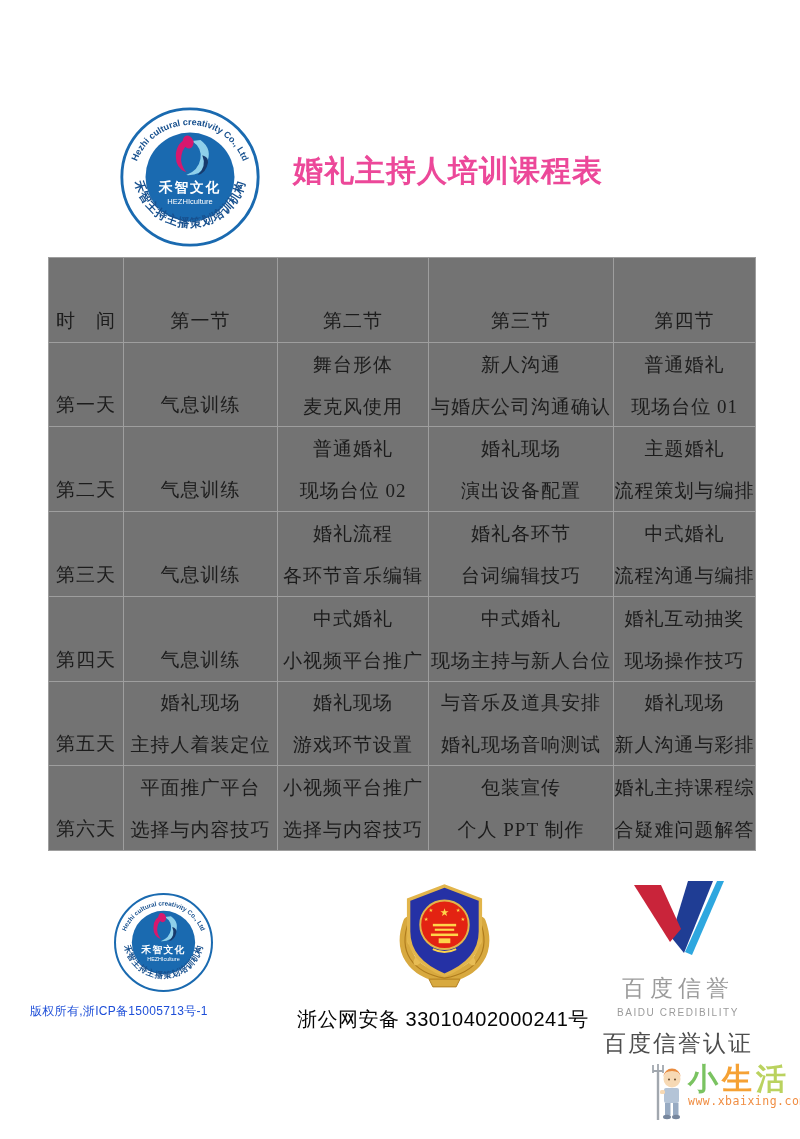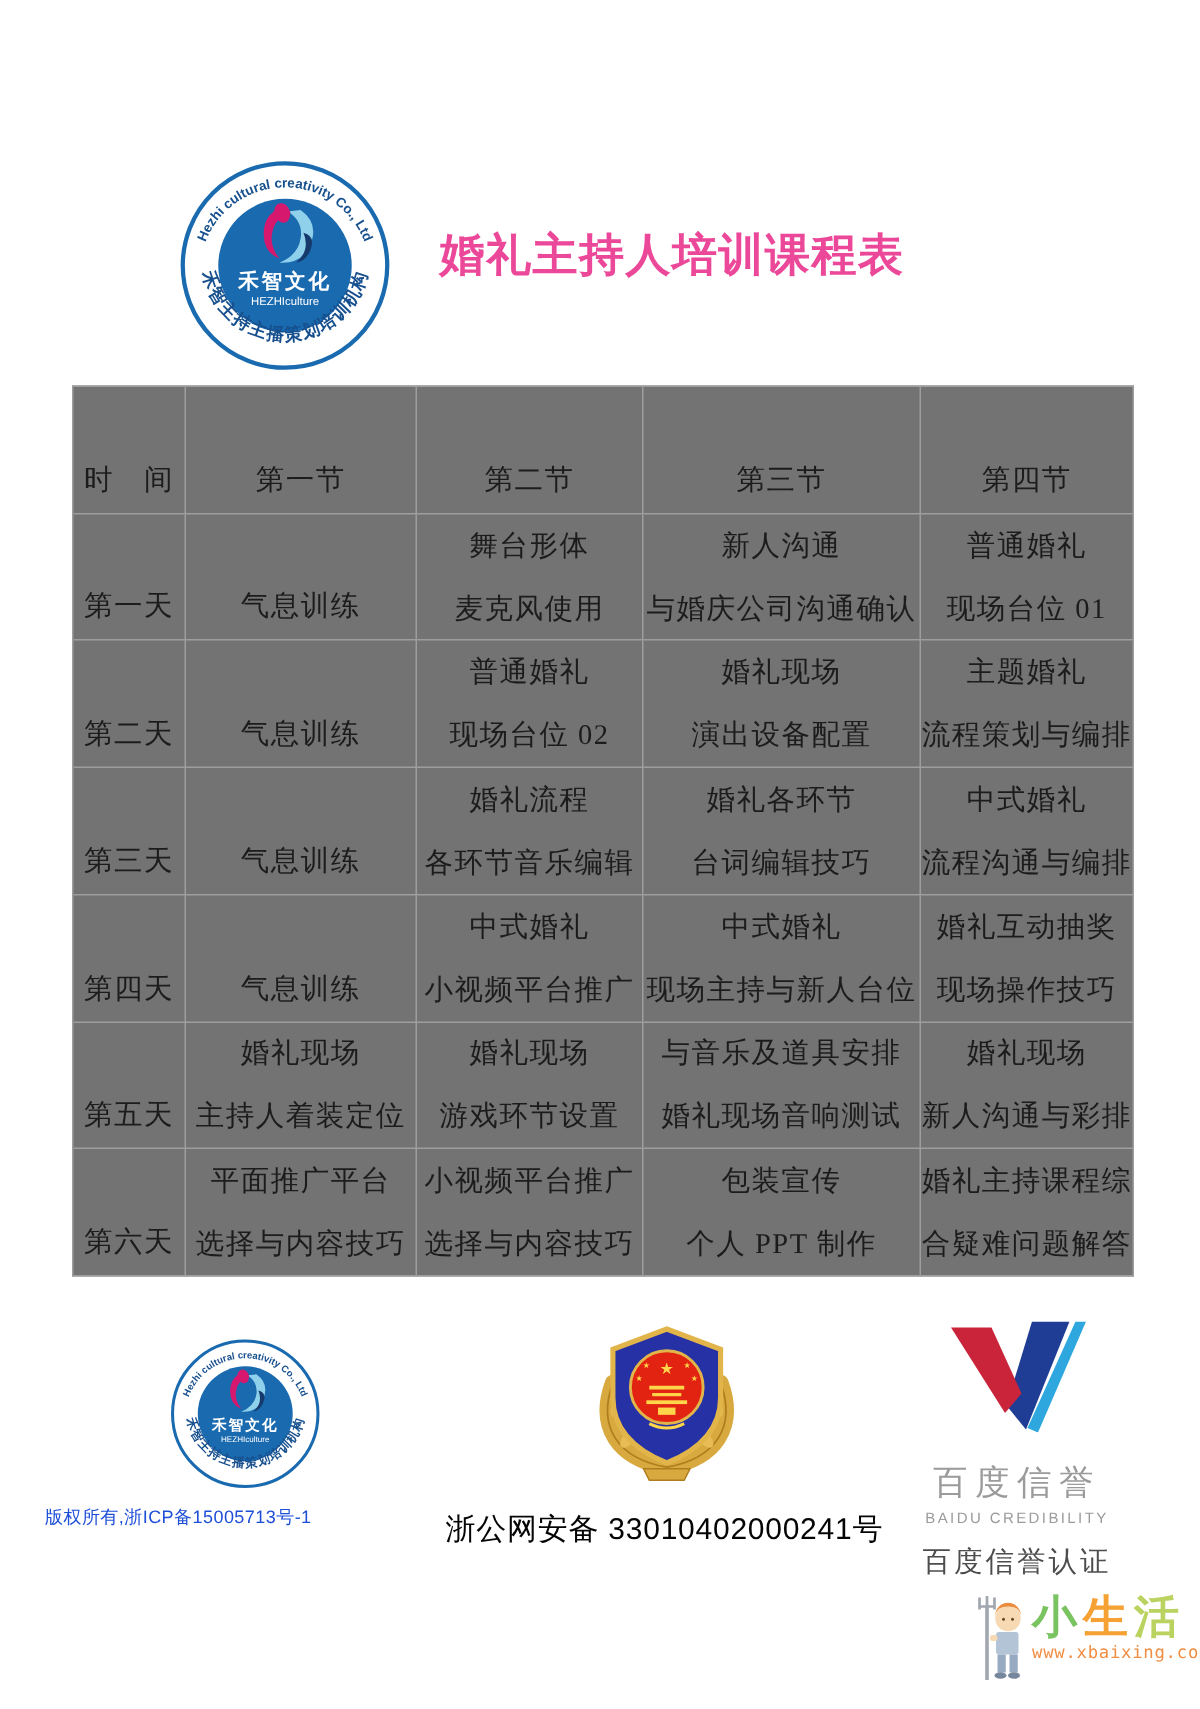--- a/index.html
+++ b/index.html
@@ -37,21 +37,21 @@
   }
   .police-badge{position:absolute;left:396px;top:881px;width:97px;height:107px;}
   .police-filing-text{
     position:absolute;left:297px;top:1006px;font-size:20px;font-weight:normal;color:#050505;
     letter-spacing:0.5px;white-space:nowrap;
   }
   .baidu-block{position:absolute;left:600px;top:881px;width:156px;text-align:center;}
   .baidu-block svg{width:102px;height:74px;display:block;margin:0 auto;}
   .baidu-title{font-size:23px;color:#9b9b9b;letter-spacing:5px;margin-top:18px;white-space:nowrap;}
   .baidu-subtitle{font-size:10px;color:#9b9b9b;letter-spacing:1.6px;margin-top:3px;white-space:nowrap;}
-  .baidu-caption{font-size:19px;color:#4d4d4d;letter-spacing:2px;margin-top:10px;white-space:nowrap;}
+  .baidu-caption{font-size:23px;color:#4d4d4d;letter-spacing:2px;margin-top:10px;white-space:nowrap;}
   
   .watermark{position:absolute;left:650px;top:1062px;width:148px;height:67px;display:flex;opacity:0.92;}
   .wm-mascot{width:36px;height:64px;flex:0 0 36px;}
   .wm-texts{margin-left:2px;}
   .wm-brand{font-size:30px;font-weight:bold;line-height:34px;letter-spacing:4px;white-space:nowrap;
     font-family:"DejaVu Sans",sans-serif;}
   .wm-url{font-family:"DejaVu Sans Mono","Liberation Mono",monospace;font-size:11.5px;
     color:#ef8433;margin-top:-2px;letter-spacing:0.5px;white-space:nowrap;}
 </style>
 </head>

